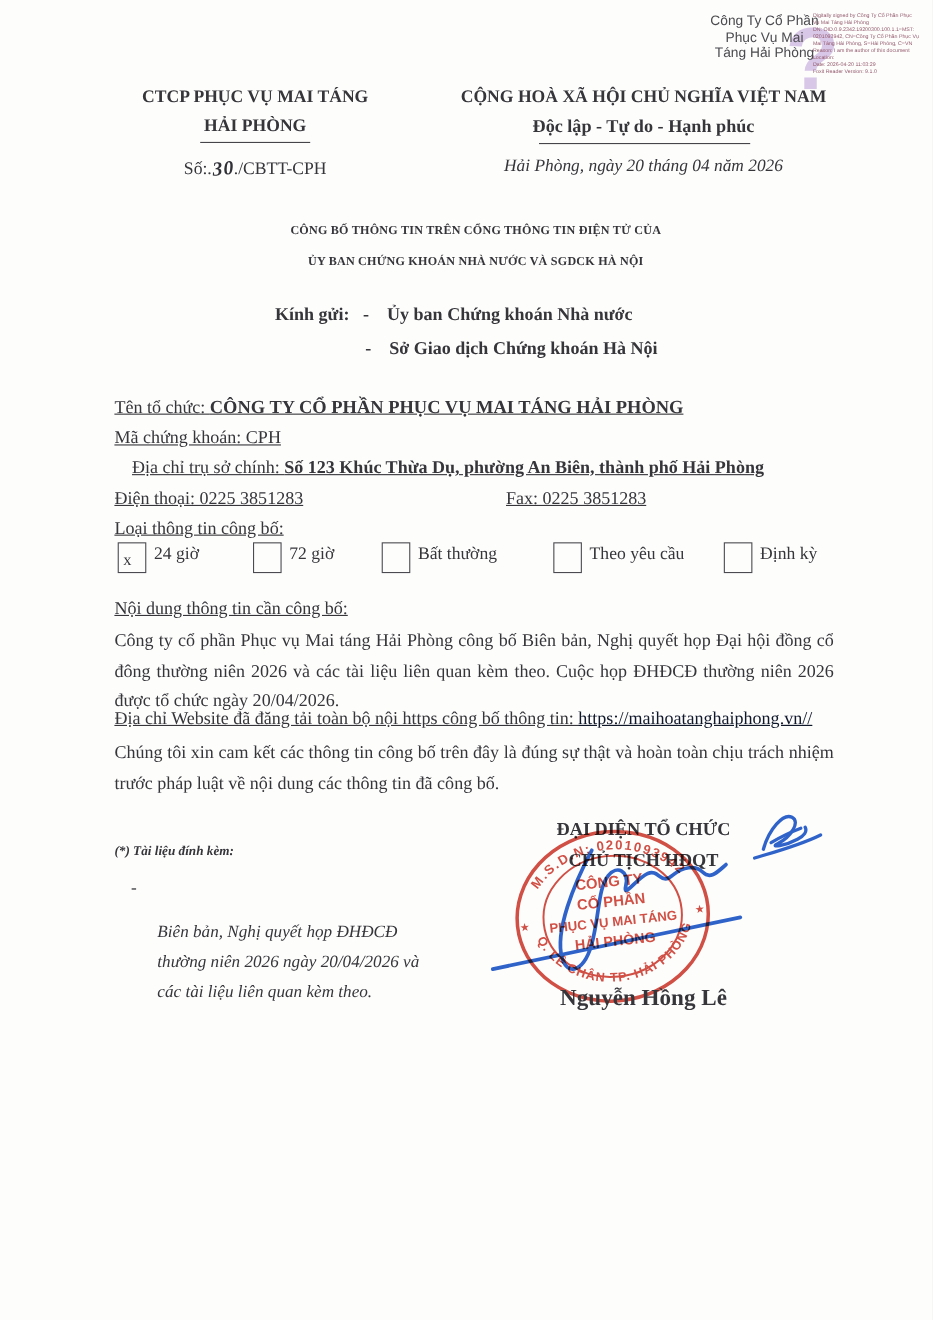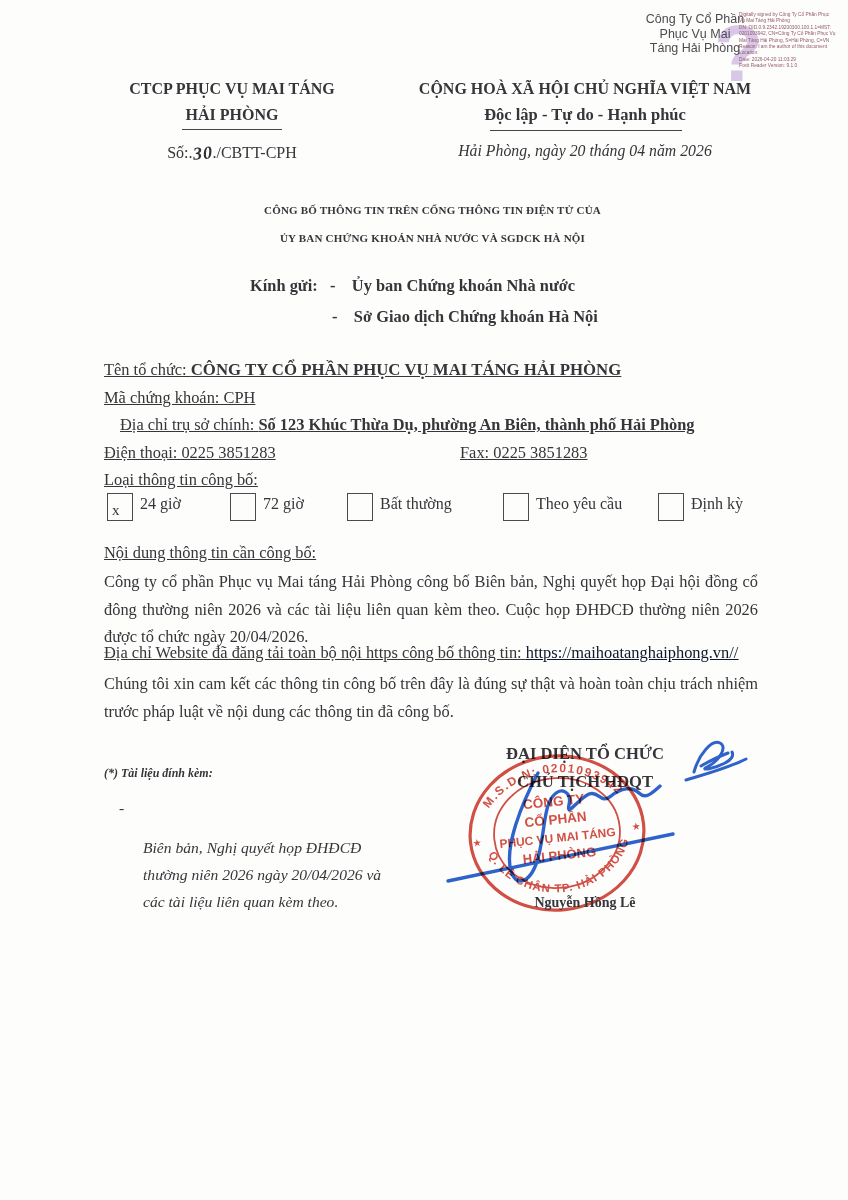--- a/index.html
+++ b/index.html
@@ -183,15 +183,15 @@
   </svg>
 
   <svg class="abs ink" style="left:668px;top:728px;z-index:4;" width="100" height="65" viewBox="0 0 100 65">
     <g fill="none" stroke="#1e57c8" stroke-width="3" stroke-linecap="round" opacity="0.92">
       <path d="M 26 44 C 31 26, 44 11, 52 15 C 60 19, 51 33, 39 39 C 31 43, 46 41, 57 35 C 63 32, 66 28, 64 24"></path>
       <path d="M 33 38 C 40 34, 52 28, 60 25"></path>
       <path d="M 18 52 C 38 46, 60 40, 78 31"></path>
     </g>
   </svg>
 
-  <div class="abs ctr b" style="left:460px;top:895px;width:250px;font-size:14px;z-index:5;text-align:center;">Nguyễn Hồng Lê</div>
+  <div class="abs ctr b" style="left:460px;top:895px;width:250px;font-size:21px;z-index:5;text-align:center;">Nguyễn Hồng Lê</div>
 
 </div>
 
 </body></html>

